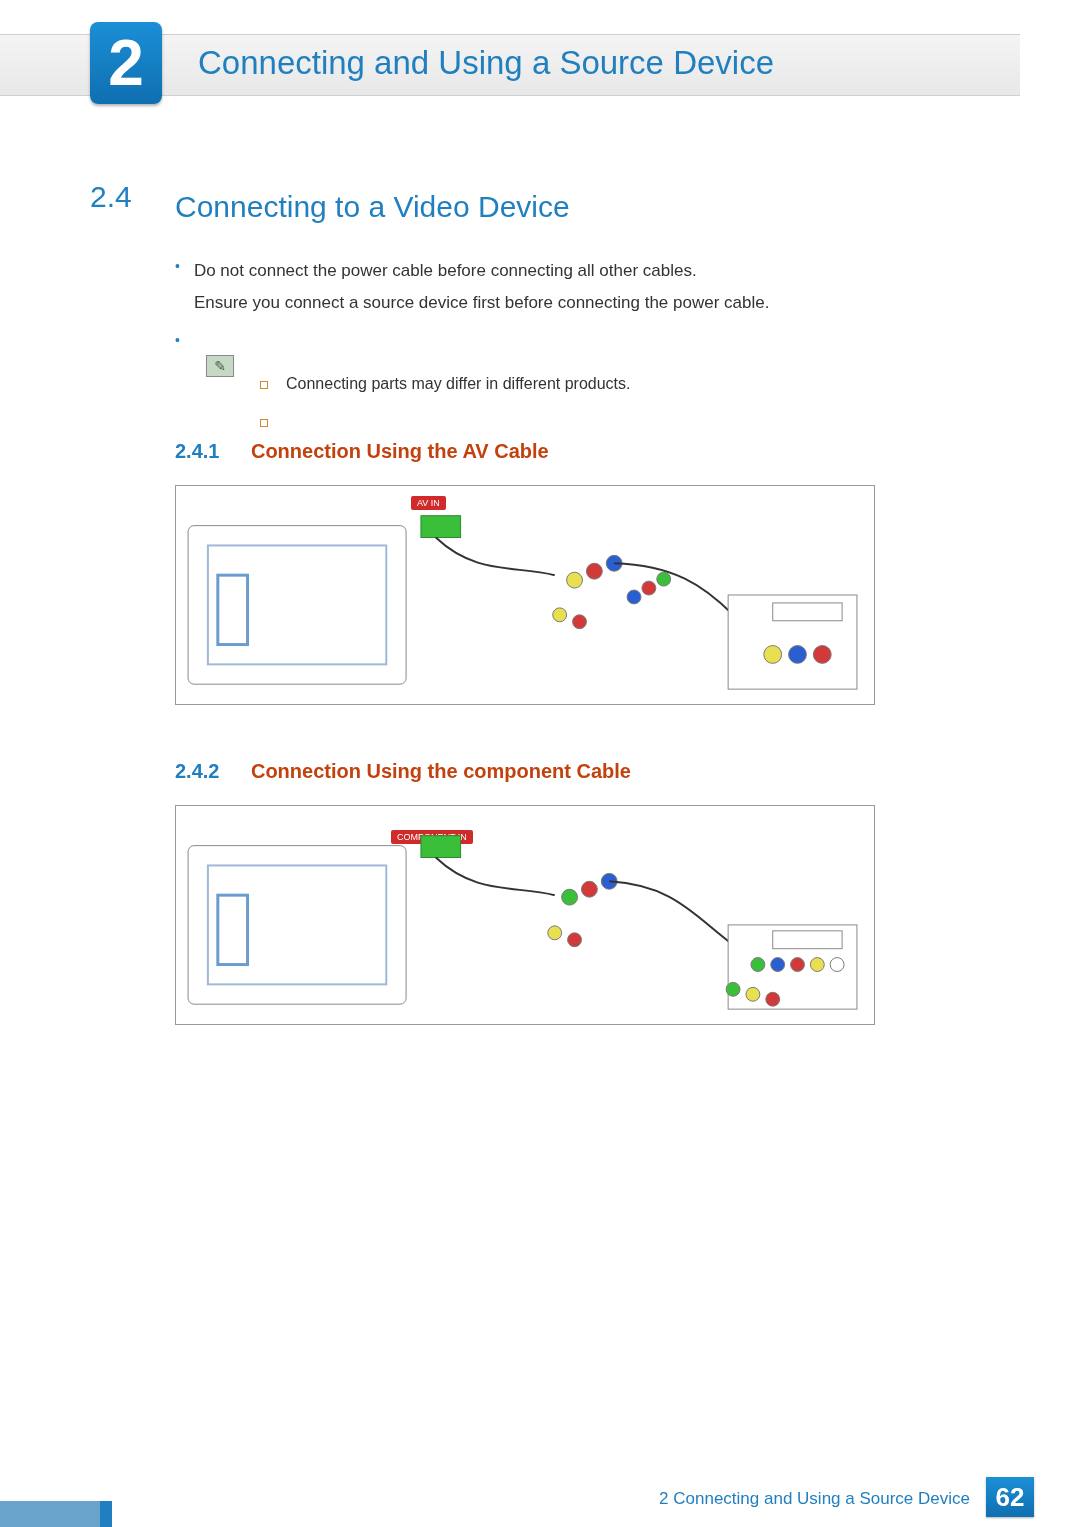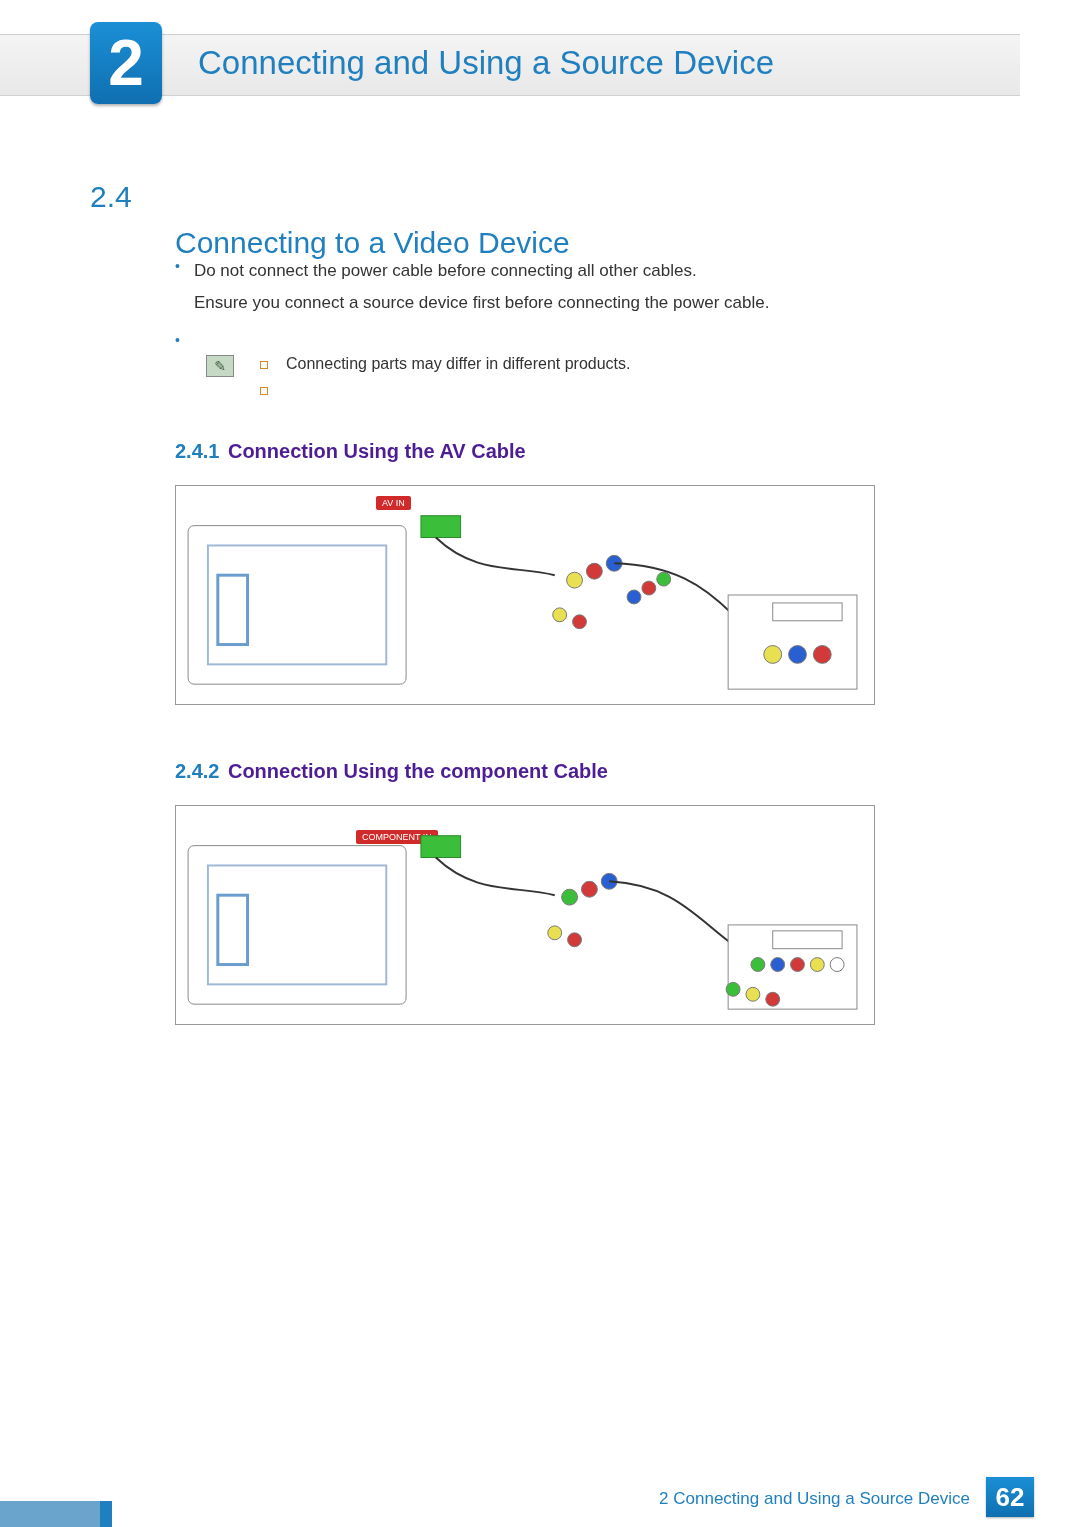--- a/index.html
+++ b/index.html
@@ -51,21 +51,20 @@
     left: 90px;
     color: #1f7fbf;
     font-size: 30px;
   }
   .section-title {
     position: absolute;
     top: 190px;
     left: 175px;
     color: #1f7fbf;
     font-size: 30px;
-    margin-top: 36px;
   }
   .bullet-block {
     position: absolute;
     left: 175px;
     top: 255px;
     width: 780px;
   }
   .bullet-item {
     display: flex;
     margin-bottom: 10px;
@@ -97,63 +96,65 @@
   }
   .sub-bullets {
     position: absolute;
     top: 355px;
     left: 260px;
     width: 700px;
   }
   .sub-bullet-item {
     display: flex;
     margin-bottom: 8px;
+    margin-top: 20px;
   }
   .sub-sq {
     width: 8px;
     height: 8px;
     border: 1px solid #d18a2a;
     margin-top: 6px;
     margin-right: 18px;
     flex-shrink: 0;
   }
   .sub-text {
     font-size: 16px;
     color: #333333;
   }
   .sub-text strong { font-weight: bold; }
   .subsec-num {
     color: #1f7fbf;
     font-size: 20px;
     font-weight: bold;
   }
   .subsec-title {
-    color: #4c1d95;
+    color: #c2410c;
     font-size: 20px;
     font-weight: bold;
-    margin-left: 4px;
+    margin-left: 27px;
   }
   .subsec-row1 { position: absolute; top: 440px; left: 175px; }
   .subsec-row2 { position: absolute; top: 760px; left: 175px; }
   .diagram-box {
     position: absolute;
     left: 175px;
     width: 700px;
     height: 220px;
     border: 1px solid #999;
   }
   .diag1 { top: 485px; }
   .diag2 { top: 805px; }
   .port-label {
     position: absolute;
     background: #d02a2a;
     color: #fff;
     font-size: 9px;
     padding: 2px 6px;
     border-radius: 2px;
+    margin-left: 35px;
   }
   .diag1 .in-label { top: 10px; left: 200px; }
   .diag1 .out-label { top: 112px; right: 30px; }
   .diag2 .in-label { top: 24px; left: 180px; }
   .diag2 .out-label { top: 122px; right: 30px; }
   .diag-svg { position: absolute; inset: 0; width: 100%; height: 100%; }
 
   .footer {
     position: absolute;
     bottom: 0;

